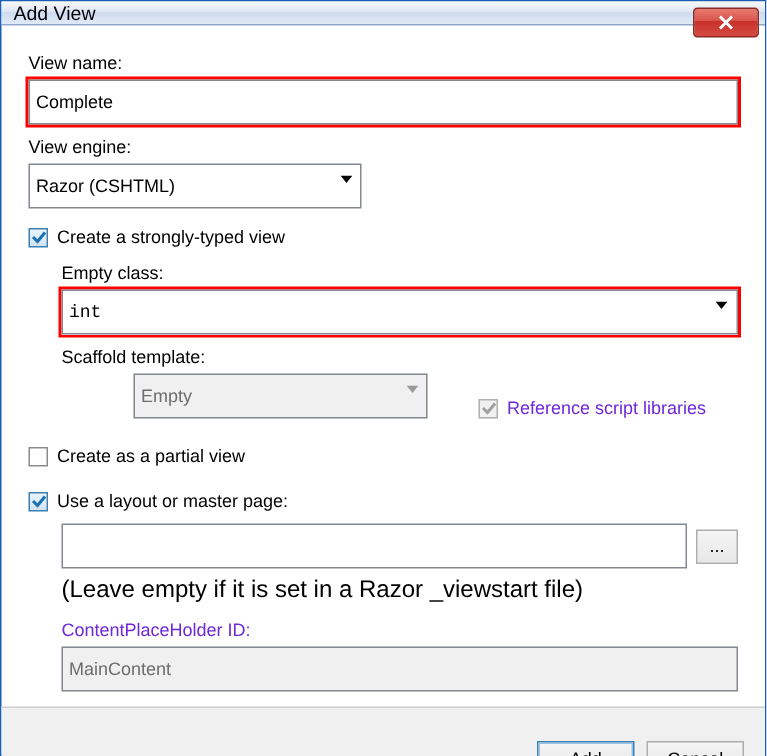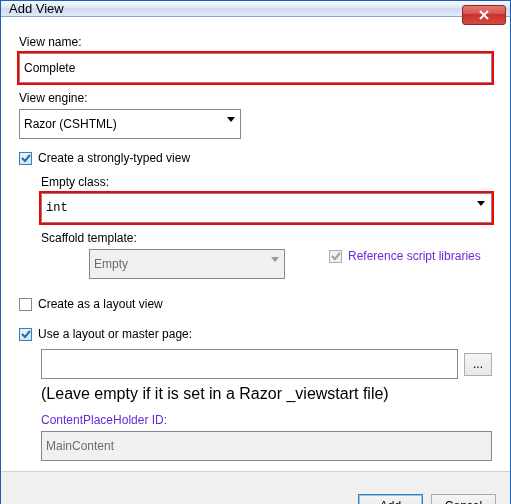--- a/index.html
+++ b/index.html
@@ -58,21 +58,21 @@
     width: 13px; height: 13px; border: 1px solid #8a8a8a;
     background: #fff; display: flex; align-items: center; justify-content: center;
     flex: 0 0 13px;
   }
   .chk.checked { border-color: #3c7fb1; background: linear-gradient(to bottom,#e8f2fb,#d1e5f7); }
   .chk.disabled { border-color: #b0b0b0; background: #f0f0f0; }
   .chk svg { width: 10px; height: 10px; }
   .chk.disabled svg path { stroke: #a0a0a0; }
   .indent { margin-left: 22px; }
   .disabled-text { color: #6d28d9; }
-  .scaffold-row { display: flex; align-items: flex-start; gap: 44px; margin-top: 4px; padding-left: 48px;}
+  .scaffold-row { display: flex; align-items: flex-end; gap: 34px; margin-top: 4px; padding-left: 48px;}
   .scaffold-row .combo-wrap { width: 196px; }
   .input-disabled { background: #f0f0f0; color: #6d6d6d; }
   .layout-row { display: flex; gap: 6px; align-items: center; margin-top:4px;}
   .layout-row .input-text { flex: 1; }
   .browse-btn {
     width: 28px; height: 23px;
     border: 1px solid #adadad;
     background: linear-gradient(to bottom,#f5f5f5,#e7e7e7);
     display:flex;align-items:center;justify-content:center;
     font-size:12px;
@@ -163,21 +163,21 @@
                 <path d="M1 5 L4 8 L9 2" stroke="#a0a0a0" stroke-width="2" fill="none"></path>
               </svg>
           </span>
           <span class="disabled-text">Reference script libraries</span>
         </div>
       </div>
     </div>
 
     <div class="chk-row" style="margin-top:18px">
       <span class="chk"></span>
-      <span>Create as a layout view</span>
+      <span>Create as a partial view</span>
     </div>
 
     <div class="chk-row">
       <span class="chk checked">
         <svg viewBox="0 0 10 10">
             <path d="M1 5 L4 8 L9 2" stroke="#1b6fb3" stroke-width="2" fill="none"></path>
           </svg>
       </span>
       <span>Use a layout or master page:</span>
     </div>

